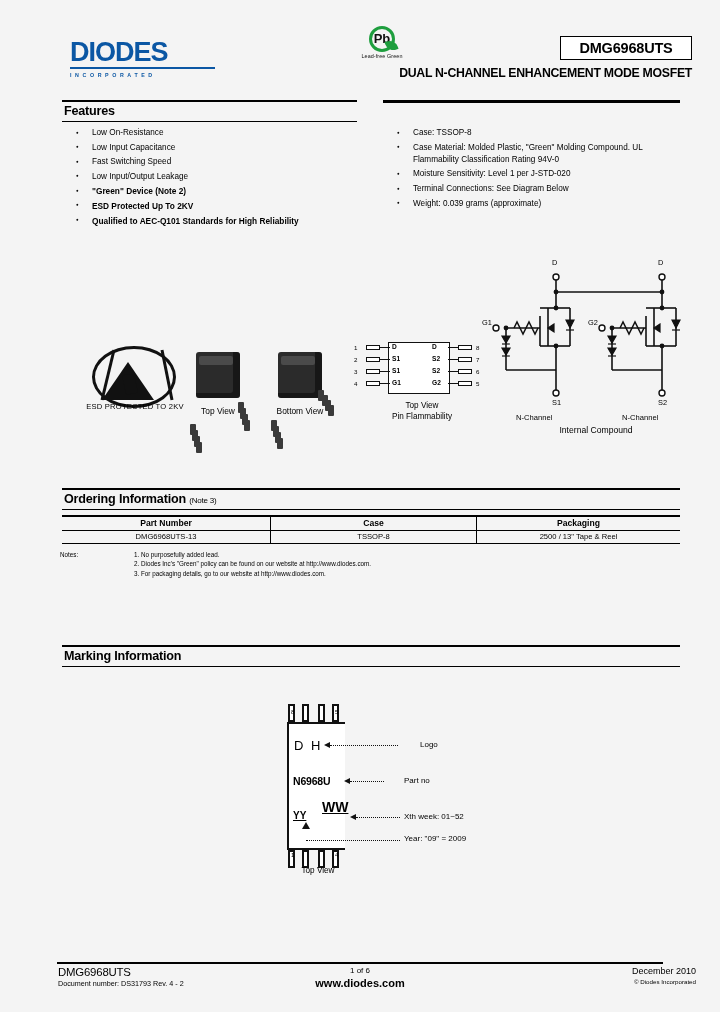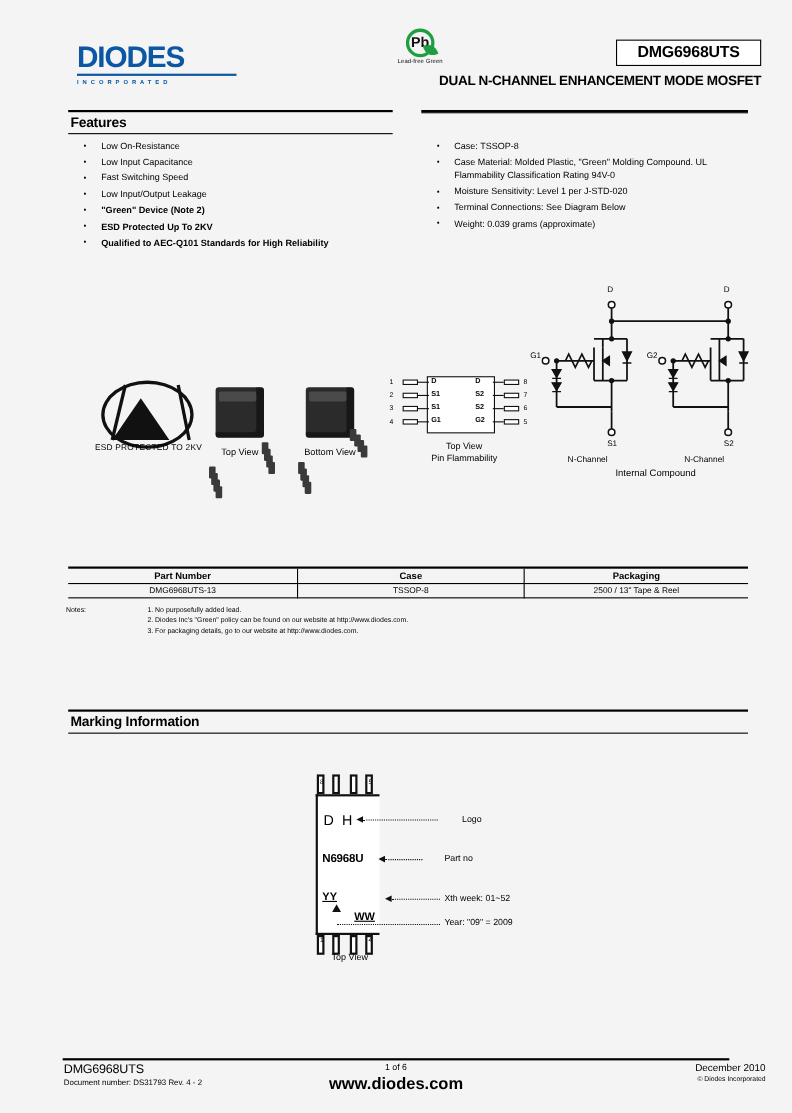--- a/index.html
+++ b/index.html
@@ -108,38 +108,38 @@
 
   
   .mark{position:absolute;left:282px;top:700px;width:300px;height:190px;}
   .mark .outline{position:absolute;left:5px;top:22px;width:58px;height:128px;
        border:2px solid #111;box-sizing:border-box;background:#fff;border-right:none;}
   .mark .lead{position:absolute;width:7px;height:18px;border:2px solid #111;box-sizing:border-box;
        background:#fff;}
   .mark .logo{position:absolute;left:12px;top:38px;font-size:13px;letter-spacing:2px;font-weight:300;}
   .mark .pno{position:absolute;left:11px;top:75px;font-size:10.5px;font-weight:bold;letter-spacing:-0.2px;}
   .mark .yy{position:absolute;left:11px;top:110px;font-size:10px;font-weight:bold;text-decoration:underline;}
-  .mark .ww{position:absolute;left:40px;top:128px;font-size:10px;font-weight:bold;text-decoration:underline;}
+  .mark .ww{position:absolute;left:40px;top:99px;font-size:14px;font-weight:bold;text-decoration:underline;}
   .mark .tri{position:absolute;left:20px;top:122px;width:0;height:0;
        border-left:4px solid transparent;border-right:4px solid transparent;border-bottom:7px solid #111;}
   .mark .dash{position:absolute;height:0;border-top:1.2px dotted #111;}
   .mark .arw{position:absolute;width:0;height:0;border-top:3.4px solid transparent;
        border-bottom:3.4px solid transparent;border-right:6px solid #111;}
   .mark .txt{position:absolute;font-size:8px;white-space:nowrap;}
   .mark .pn{position:absolute;font-size:6px;}
   .mark .cap{position:absolute;left:-8px;top:166px;width:88px;text-align:center;font-size:8.2px;}
 
   
   .footrule{position:absolute;left:57px;top:962px;width:606px;height:1.8px;background:#000;}
   .f-left{position:absolute;left:58px;top:966px;}
   .f-left .big{font-size:11.4px;letter-spacing:-0.2px;}
   .f-left .sm{font-size:7.2px;margin-top:1px;}
   .f-mid{position:absolute;left:0;top:966px;width:720px;text-align:center;}
   .f-mid .pg{font-size:8px;}
-  .f-mid .url{font-size:15px;font-weight:bold;margin-top:2px;}
+  .f-mid .url{font-size:11px;font-weight:bold;margin-top:2px;}
   .f-right{position:absolute;right:24px;top:966px;text-align:right;}
   .f-right .d{font-size:9px;padding-left:16px;}
   .f-right .c{font-size:6.2px;margin-top:2px;}
 </style>
 </head>
 <body>
 
 <div class="page">
 
   <div class="logo-wrap">
@@ -363,20 +363,28 @@
       <div class="lbl" style="left:-10px;top:68px;">G1</div>
       <div class="lbl" style="left:96px;top:68px;">G2</div>
       <div class="lbl" style="left:60px;top:148px;">S1</div>
       <div class="lbl" style="left:166px;top:148px;">S2</div>
       <div class="cap" style="left:24px;top:163px;">N-Channel</div>
       <div class="cap" style="left:130px;top:163px;">N-Channel</div>
       <div class="title" style="top:175px;">Internal Compound</div>
     </div>
   </div>
 
+  <div class="sec" style="left:62px;top:488px;width:618px;">
+    <div class="rule-top"></div>
+    <div class="title">
+      <span>Ordering Information</span>
+      <span class="note">(Note 3)</span>
+    </div>
+    <div class="rule-bot"></div>
+  </div>
 
   <div style="position:absolute;left:62px;top:515px;width:618px;">
     <div class="thead-rule"></div>
     <table class="ord">
       <thead>
         <tr>
           <th style="width:208px">Part Number</th>
           <th style="width:205px">Case</th>
           <th>Packaging</th>
         </tr>

